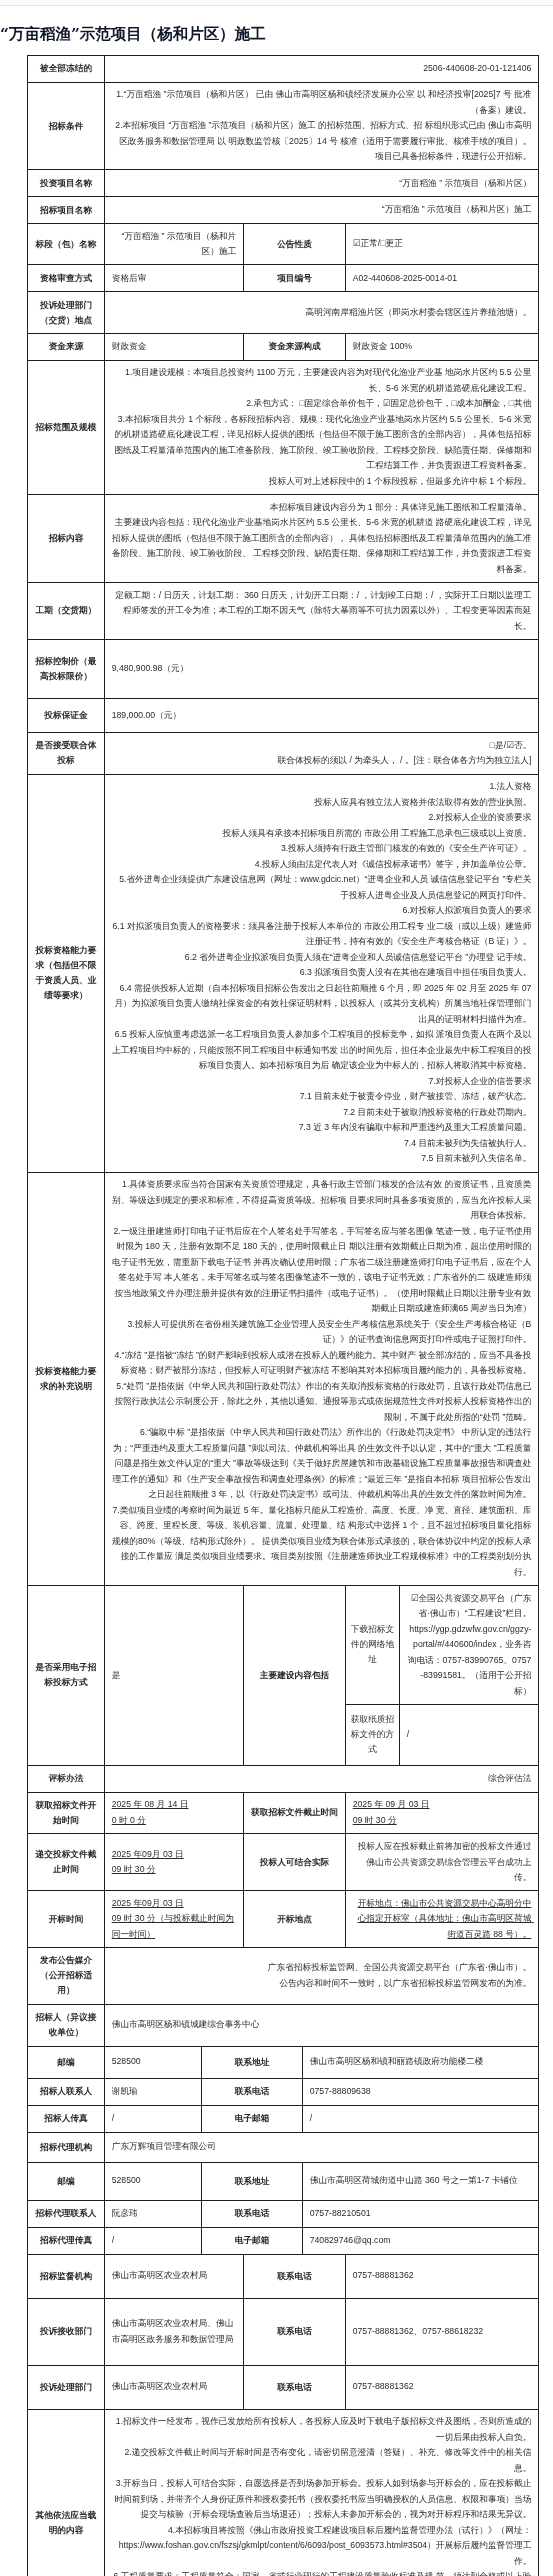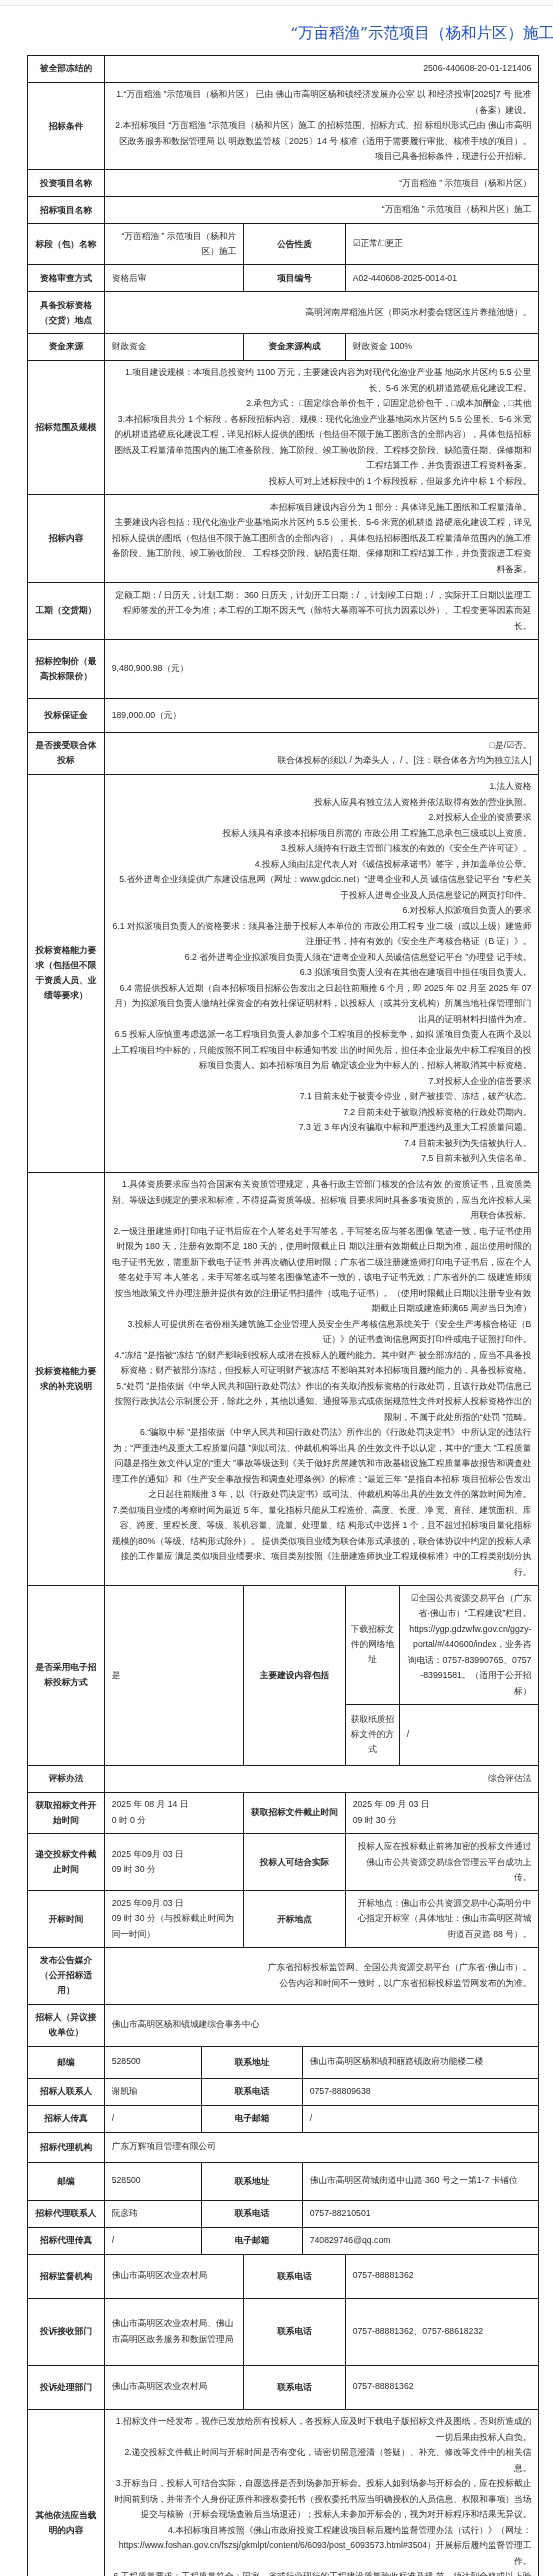--- a/index.html
+++ b/index.html
@@ -1,26 +1,26 @@
 <!DOCTYPE html>
 <html style="font-size:10.8px"><head>
 <meta charset="utf-8">
 <style>
   html,body{margin:0;padding:0;background:#fff;}
   body{width:554px;font-family:"Liberation Sans","DejaVu Sans",sans-serif;color:#262626;position:relative;min-height:2576px;}
   .page-topline{height:5.4px;border-bottom:0.7px solid #e4e4e4;background:#fdfdfd;}
-  .doc-title{font-family:"DejaVu Serif","Liberation Serif",serif;font-weight:normal;font-size:15.5px;line-height:27px;text-align:right;margin:13.4px 0 8px 0;color:#1d4ed8;}
+  .doc-title{font-family:"DejaVu Serif","Liberation Serif",serif;font-weight:bold;font-size:15.5px;line-height:27px;text-align:left;margin:13.4px 0 8px 0;color:#0f172a;}
   .doc-title div{margin:0;}
   table.main{table-layout:fixed;border-collapse:collapse;width:512px;margin-left:27px;}
   table.main td{border:1px solid #1d1d1d;vertical-align:middle;font-size:8.7px;color:#2b2b2b;overflow-wrap:break-word;}
   td.lbl{font-weight:bold;text-align:center;padding:5.4px 3.4px;line-height:15px;}
   td.sub{text-align:center;padding:4px 2.7px;line-height:15px;}
   td.val{padding:4.7px 6.7px;line-height:15.5px;white-space:pre-wrap;text-align:right;}
   td.c{text-align:left;}
-  td.u{}
+  td.u{text-decoration:underline;}
   td.break{word-break:break-all;}
 </style>
 </head>
 <body>
 
 <div class="page-topline"></div>
 
 <div class="doc-title">
   <div>“万亩稻渔”示范项目（杨和片区）施工</div>
 </div>
@@ -66,21 +66,21 @@
   </tr>
 
   <tr>
     <td class="lbl">资格审查方式</td>
     <td class="val c" colspan="2">资格后审</td>
     <td class="lbl" colspan="2">项目编号</td>
     <td class="val c" colspan="2">A02-440608-2025-0014-01</td>
   </tr>
 
   <tr>
-    <td class="lbl">具备投标资格（交货）地点</td>
+    <td class="lbl">投诉处理部门（交货）地点</td>
     <td class="val" colspan="6">高明河南岸稻渔片区（即岗水村委会辖区连片养殖池塘）。</td>
   </tr>
 
   <tr>
     <td class="lbl">资金来源</td>
     <td class="val c" colspan="2">财政资金</td>
     <td class="lbl" colspan="2">资金来源构成</td>
     <td class="val c" colspan="2">财政资金 100%</td>
   </tr>
 

